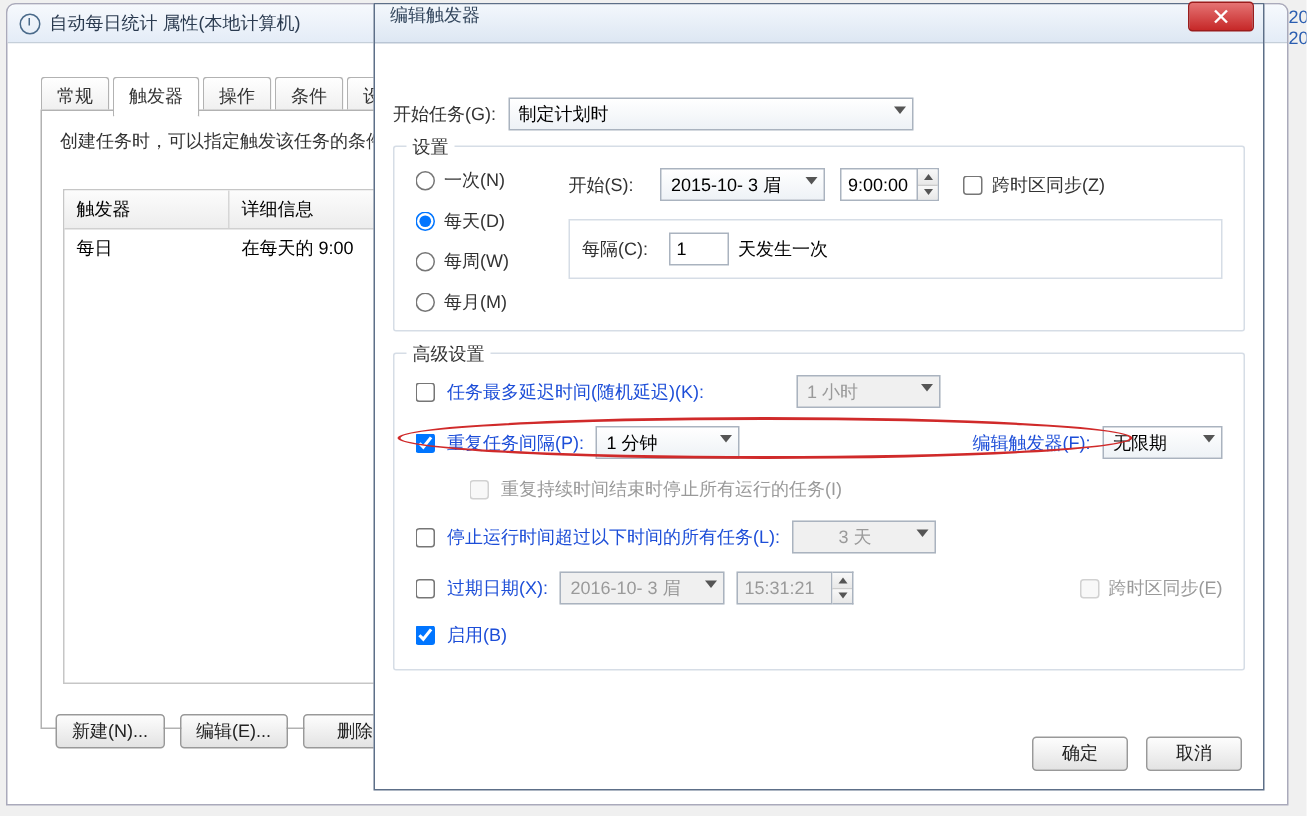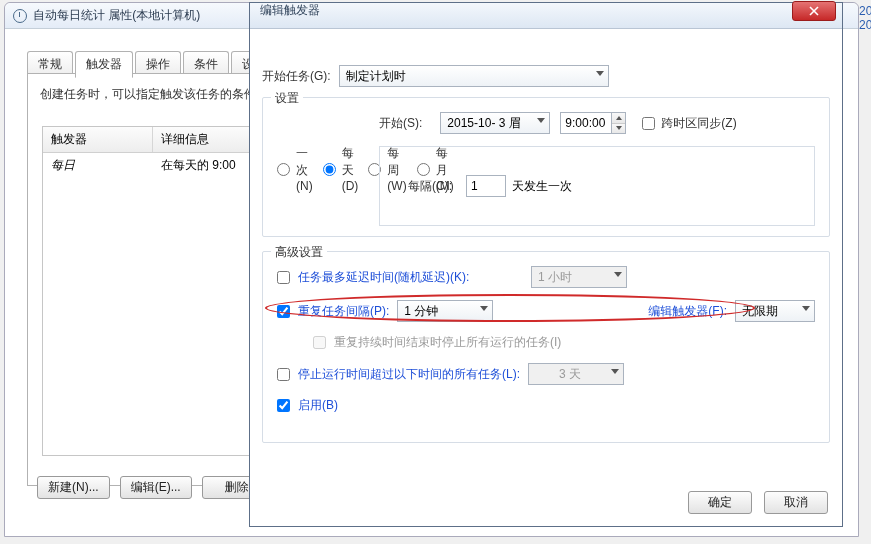--- a/index.html
+++ b/index.html
@@ -15,21 +15,21 @@
   .bg-tab{padding:4px 10px;border:1px solid #b2b2b2;border-bottom:none;background:linear-gradient(#fff,#ececec);margin-right:2px;border-top-left-radius:3px;border-top-right-radius:3px;color:#333;}
   .bg-tab.active{background:#fff;position:relative;z-index:2;border-bottom:1px solid #fff;}
   .bg-pane{position:absolute;left:22px;top:70px;right:22px;bottom:50px;border:1px solid #b2b2b2;background:#fff;}
   .bg-desc{padding:12px 12px 6px 12px;color:#333;}
   .bg-table{position:absolute;left:14px;top:52px;right:14px;height:330px;border:1px solid #c6c6c6;}
   .bg-thead{display:flex;background:linear-gradient(#fcfcfc,#ededed);border-bottom:1px solid #d0d0d0;}
   .bg-th{padding:4px 8px;border-right:1px solid #d6d6d6;}
   .bg-th1{width:110px;}
   .bg-row{display:flex;border-bottom:0;}
   .bg-td{padding:4px 8px;}
-  .bg-td1{width:110px;font-style:italic;}
+  .bg-td1{width:110px;}
   .bg-btns{position:absolute;left:32px;bottom:37px;display:flex;gap:10px;}
   .winbtn{min-width:70px;height:23px;border:1px solid #999;background:linear-gradient(#fdfdfd,#e3e3e3);border-radius:3px;padding:0 10px;color:#222;cursor:pointer;}
 
   .rightstrip{position:absolute;right:0;top:0;width:12px;height:40px;color:#2a5db0;padding-top:4px;}
 
   
   .dialog{position:absolute;left:249px;top:2px;width:594px;height:525px;background:#fff;border:1px solid #5d6f88;}
   .dlg-title{height:26px;background:linear-gradient(#f3f7fc,#dde7f3);display:flex;align-items:center;justify-content:space-between;padding:0 0 10px 10px;border-bottom:1px solid #b9c5d4;}
   .dlg-title .ttl{color:#32455c;}
   .dlg-close{width:44px;height:20px;background:linear-gradient(#e57373,#c62828);border:1px solid #9b1c1c;border-radius:3px;display:flex;align-items:center;justify-content:center;margin-right:6px;cursor:pointer;}
@@ -39,32 +39,32 @@
   .row{display:flex;align-items:center;margin-bottom:10px;margin-top:28px;}
   .lbl{color:#333;margin-right:8px;}
   .sel{border:1px solid #aab3bf;height:22px;background:linear-gradient(#fff,#eef2f6);padding:0 18px 0 6px;display:flex;align-items:center;position:relative;min-width:270px;cursor:pointer;}
   .sel .arrow{position:absolute;right:4px;top:5px;width:0;height:0;border-left:4px solid transparent;border-right:4px solid transparent;border-top:5px solid #555;}
   .sel.small{min-width:56px;}
   .sel.mid{min-width:100px;}
   .sel.disabled{background:#f0f0f0;color:#9a9a9a;}
 
   .fieldset{border:1px solid #d6dde6;border-radius:2px;padding:14px 14px 10px 14px;margin-bottom:14px;position:relative;}
   .fieldset .legend{position:absolute;left:8px;top:-8px;background:#fff;padding:0 4px;color:#333;}
-  .radio-col{display:flex;flex-direction:row;gap:10px;width:90px;}
+  .radio-col{display:flex;flex-direction:column;gap:10px;width:90px;}
   .radiolabel{display:flex;align-items:center;gap:6px;color:#333;cursor:pointer;}
   input[type=radio],input[type=checkbox]{cursor:pointer;}
   .settings-right{flex:1;padding-left:12px;}
   .date-line{display:flex;align-items:center;gap:10px;margin-bottom:12px;}
   .txtinput{border:1px solid #aab3bf;height:22px;padding:0 4px;background:#fff;}
   .spinner{width:14px;display:flex;flex-direction:column;border:1px solid #aab3bf;border-left:none;height:22px;}
   .spin-btn{flex:1;background:linear-gradient(#f8f8f8,#e8e8e8);display:flex;align-items:center;justify-content:center;cursor:pointer;}
   .spin-btn:first-child{border-bottom:1px solid #ccc;}
   .spin-tri-up{width:0;height:0;border-left:3px solid transparent;border-right:3px solid transparent;border-bottom:4px solid #555;}
   .spin-tri-dn{width:0;height:0;border-left:3px solid transparent;border-right:3px solid transparent;border-top:4px solid #555;}
-  .inner-box{border:1px solid #d6dde6;padding:28px;display:flex;align-items:center;gap:6px;}
+  .inner-box{border:1px solid #d6dde6;padding:8px;display:flex;align-items:center;gap:6px;}
 
   .advanced .advrow{display:flex;align-items:center;margin-bottom:12px;gap:8px;}
   .disabled-text{color:#9a9a9a;}
   .chk-lbl{color:#1d4ed8;}
 
   .ellipse{position:absolute;border:2px solid #d02a2a;border-radius:50%;width:490px;height:28px;pointer-events:none;}
 
   .dlg-footer{position:absolute;right:14px;bottom:12px;display:flex;gap:12px;}
   .dlg-footer .winbtn{min-width:64px;}
 </style>
@@ -174,21 +174,21 @@
           </div>
           <div class="inner-box">
             <span class="lbl">每隔(C):</span>
             <input class="txtinput" style="width: 40px; text-align: left;" value="1">
             <span>天发生一次</span>
           </div>
         </div>
       </div>
     </div>
 
-    <div class="fieldset advanced" style="padding-bottom:28px;position:relative;">
+    <div class="fieldset advanced" style="padding-bottom:14px;position:relative;">
       <span class="legend">高级设置</span>
 
       <div class="advrow">
         <input type="checkbox" style="">
         <span class="chk-lbl">任务最多延迟时间(随机延迟)(K):</span>
         <div style="flex:0 0 auto;margin-left:auto;width:96px;">
           <div class="sel small disabled" style="min-width:96px;">
             <span class="disabled-text">1 小时</span>
               <span class="arrow"></span>
           </div>
@@ -219,20 +219,43 @@
 
       <div class="advrow">
         <input type="checkbox" style="">
         <span class="chk-lbl">停止运行时间超过以下时间的所有任务(L):</span>
         <div class="sel small disabled" style="min-width:96px;justify-content:center;">
           <span class="disabled-text">3 天</span>
             <span class="arrow"></span>
         </div>
       </div>
 
+      <div class="advrow">
+        <input type="checkbox" style="">
+        <span class="chk-lbl">过期日期(X):</span>
+        <div class="sel mid disabled" style="min-width:110px;">
+          <span class="disabled-text">2016-10-  3 眉</span>
+            <span class="arrow"></span>
+        </div>
+        <div style="display:flex;">
+          <input class="txtinput disabled-text" disabled="" style="width: 64px; background: rgb(240, 240, 240);" value="15:31:21">
+          <div class="spinner">
+            <div class="spin-btn">
+                <div class="spin-tri-up"></div>
+              </div>
+            <div class="spin-btn">
+                <div class="spin-tri-dn"></div>
+              </div>
+          </div>
+        </div>
+        <label class="radiolabel disabled-text" style="margin-left:auto;">
+          <input type="checkbox" disabled="" style="">
+            <span>跨时区同步(E)</span>
+        </label>
+      </div>
 
       <div class="advrow" style="margin-bottom:0;">
         <input type="checkbox" checked="" style="">
         <span class="chk-lbl">启用(B)</span>
       </div>
     </div>
   </div>
 
   <div class="dlg-footer">
     <button class="winbtn">确定</button>

